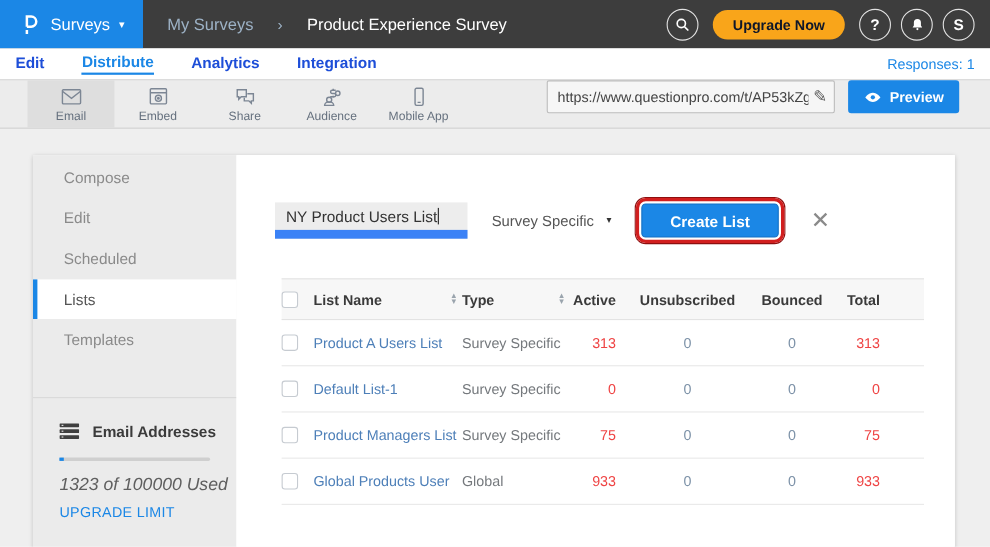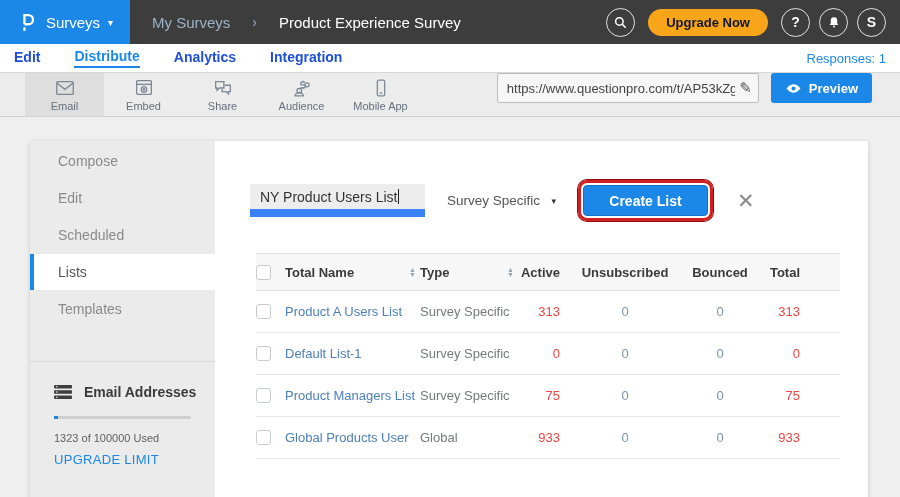--- a/index.html
+++ b/index.html
@@ -50,21 +50,21 @@
     box-shadow:0 1px 4px rgba(0,0,0,.18); display:flex; }
   .side { width:185px; background:#ebebeb; flex-shrink:0; display:flex; flex-direction:column; }
   .side-item { height:36px; display:flex; align-items:center; padding-left:24px; font-size:14px; color:#8a8a8a;
     cursor:pointer; border-left:4px solid transparent; margin-top:1px; }
   .side-item.active { background:#fff; border-left:4px solid #1b87e6; color:#555; }
   .side-divider { height:1px; background:#d9d9d9; margin-top:34px; }
   .ea-head { display:flex; align-items:flex-start; gap:12px; padding:22px 0 0 24px; }
   .ea-title { font-size:14px; font-weight:bold; color:#3b3b3b; }
   .progress { margin:16px 24px 0 24px; height:3px; background:#cfcfcf; border-radius:2px; position:relative; }
   .progress .fill { position:absolute; left:0; top:0; height:3px; width:3%; background:#1b87e6; }
-  .usage { padding:13px 0 0 24px; font-size:11px; color:#5f5f5f; }
+  .usage { padding:13px 0 0 24px; font-size:16px; color:#5f5f5f;font-style:italic; }
   .upgrade-limit { padding:8px 0 0 24px; font-size:13px; color:#1b87e6; cursor:pointer; letter-spacing:.3px; }
 
   
   .main { flex:1; position:relative; background:#fff; }
   .form-row { position:absolute; left:35px; top:39px; display:flex; align-items:center; }
   .name-input { width:175px; height:33px; background:#ededed; border-bottom:8px solid #3b82f6;
     display:flex; align-items:center; padding-left:10px; font-size:14px; color:#333; cursor:text; }
   .caret-bar { display:inline-block; width:1px; height:15px; background:#222; margin-left:1px; }
   .type-select { margin-left:12px; width:123px; display:flex; align-items:center; justify-content:space-between;
     font-size:13.5px; color:#555; cursor:pointer; padding:0 4px 0 10px; }
@@ -253,21 +253,21 @@
         </div>
         <span class="close-x">✕</span>
       </div>
 
       <div class="ltable">
         <div class="trow thead">
           <div class="c1">
               <div class="checkbox"></div>
             </div>
           <div class="c2">
-            <span>Total Name</span>
+            <span>List Name</span>
             <span class="sorter">
                 <span>▲</span>
                 <span>▼</span>
               </span>
           </div>
           <div class="c3">
             <span>Type</span>
             <span class="sorter">
                 <span>▲</span>
                 <span>▼</span>

